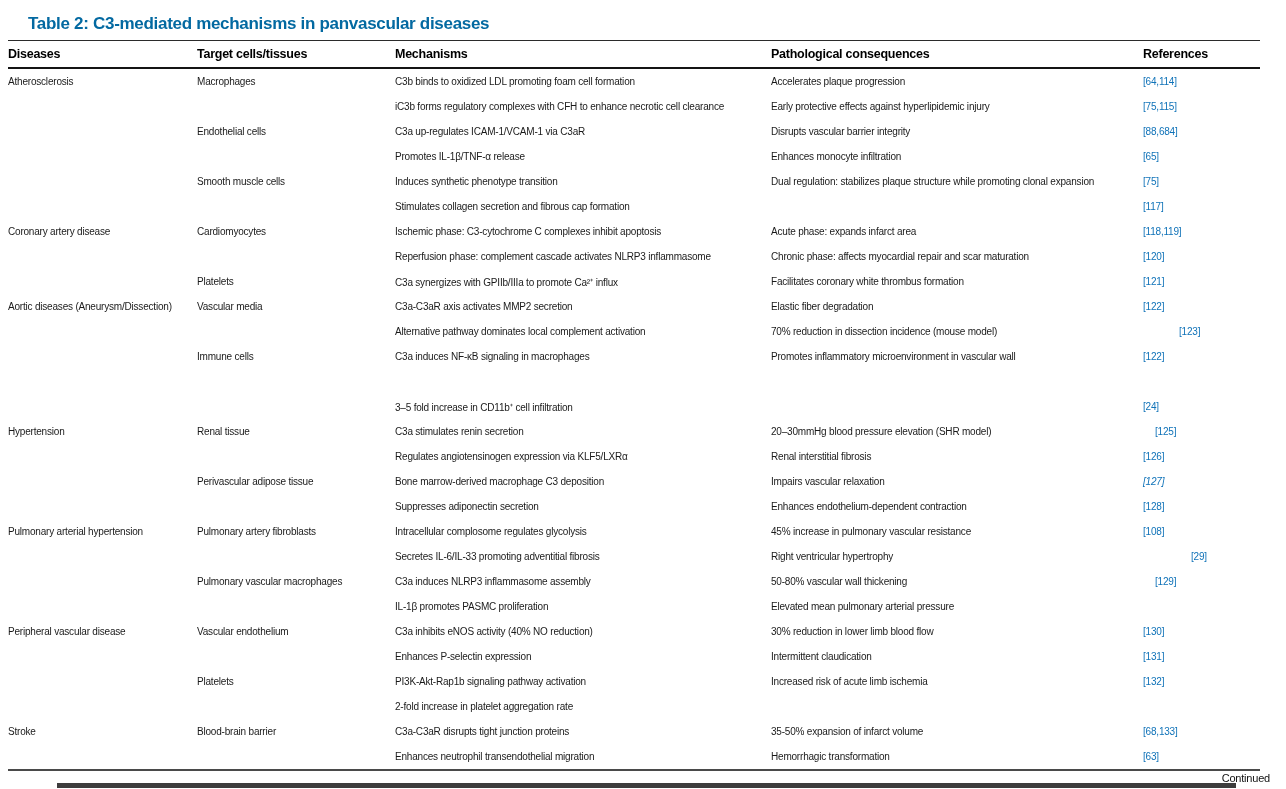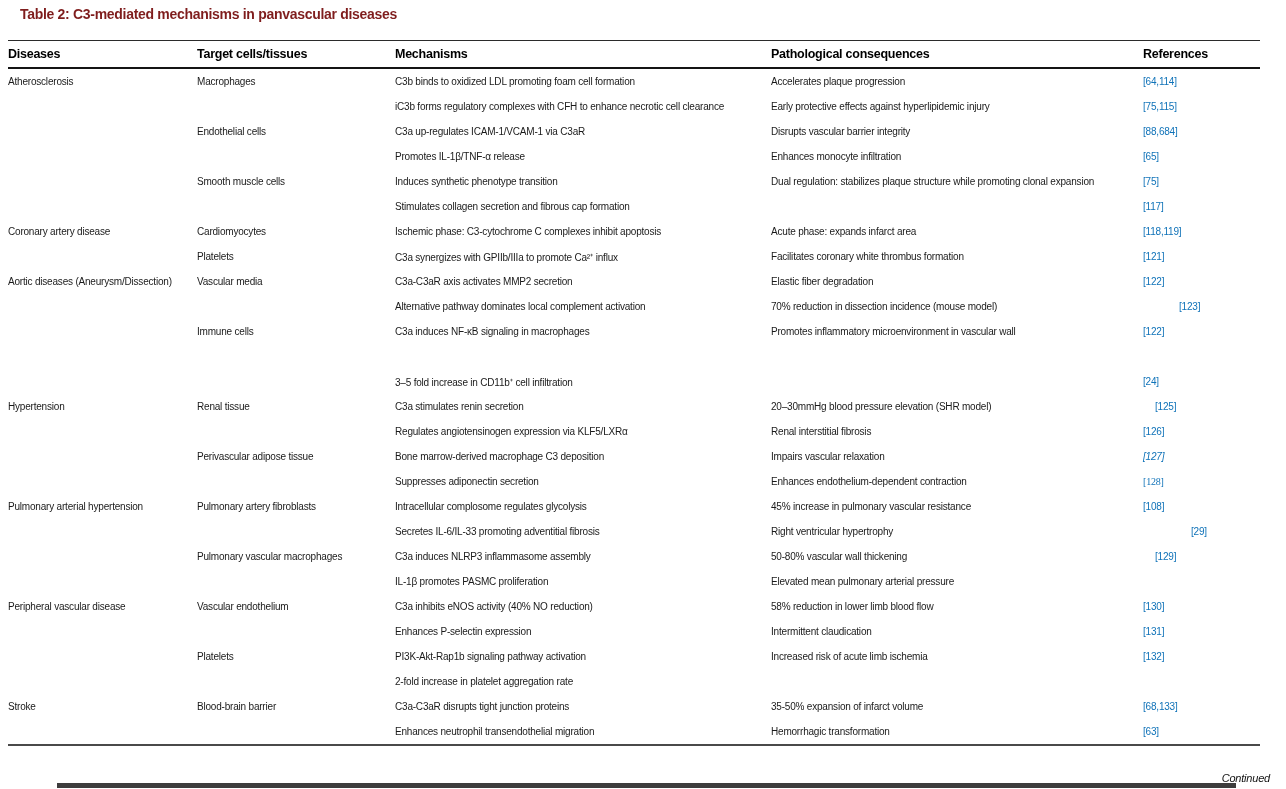--- a/index.html
+++ b/index.html
@@ -9,25 +9,25 @@
     height: 789px;
     background: #ffffff;
     font-family: "Liberation Sans", sans-serif;
     color: #141414;
     overflow: hidden;
   }
   .title {
     position: absolute;
     left: 20px;
     top: 6px;
-    margin: 0;
-    font-size: 14px;
+    margin: 8px;
+    font-size: 17px;
     font-weight: bold;
     letter-spacing: -0.3px;
-    color: #7f1d1d;
+    color: #0369a1;
   }
   .tbl-wrap {
     position: absolute;
     left: 8px;
     top: 40px;
     width: 1252px;
   }
   table.tbl {
     width: 100%;
     border-collapse: collapse;
@@ -58,21 +58,20 @@
     overflow: visible;
   }
   .ref-link {
     cursor: pointer;
   }
   .continued {
     position: absolute;
     right: 16px;
     top: 772px;
     font-size: 11px;
-    font-style: italic;
     letter-spacing: -0.2px;
     color: #111111;
   }
   .bottom-bar {
     position: absolute;
     left: 57px;
     top: 783px;
     width: 1179px;
     height: 4.5px;
     background: #3d3d3d;
@@ -148,20 +147,27 @@
           </tr>
           <tr>
             <td>Coronary artery disease</td>
             <td>Cardiomyocytes</td>
             <td>Ischemic phase: C3-cytochrome C complexes inhibit apoptosis</td>
             <td>Acute phase: expands infarct area</td>
             <td><span class="ref-link" style="color: rgb(15, 114, 184);">[118,119]</span></td>
           </tr>
           <tr>
             <td></td>
+            <td></td>
+            <td>Reperfusion phase: complement cascade activates NLRP3 inflammasome</td>
+            <td>Chronic phase: affects myocardial repair and scar maturation</td>
+            <td><span class="ref-link" style="color: rgb(15, 114, 184);">[120]</span></td>
+          </tr>
+          <tr>
+            <td></td>
             <td>Platelets</td>
             <td>C3a synergizes with GPIIb/IIIa to promote Ca²⁺ influx</td>
             <td>Facilitates coronary white thrombus formation</td>
             <td><span class="ref-link" style="color: rgb(15, 114, 184);">[121]</span></td>
           </tr>
           <tr>
             <td>Aortic diseases (Aneurysm/Dissection)</td>
             <td>Vascular media</td>
             <td>C3a-C3aR axis activates MMP2 secretion</td>
             <td>Elastic fiber degradation</td>
@@ -214,21 +220,21 @@
             <td>Perivascular adipose tissue</td>
             <td>Bone marrow-derived macrophage C3 deposition</td>
             <td>Impairs vascular relaxation</td>
             <td><span class="ref-link" style="color: rgb(15, 114, 184); font-style: italic;">[127]</span></td>
           </tr>
           <tr>
             <td></td>
             <td></td>
             <td>Suppresses adiponectin secretion</td>
             <td>Enhances endothelium-dependent contraction</td>
-            <td><span class="ref-link" style="color: rgb(15, 114, 184); font-family: Liberation Serif, serif;">[128]</span></td>
+            <td><span class="ref-link" style="color: rgb(15, 114, 184);">[128]</span></td>
           </tr>
           <tr>
             <td>Pulmonary arterial hypertension</td>
             <td>Pulmonary artery fibroblasts</td>
             <td>Intracellular complosome regulates glycolysis</td>
             <td>45% increase in pulmonary vascular resistance</td>
             <td><span class="ref-link" style="color: rgb(15, 114, 184); text-align: right;">[108]</span></td>
           </tr>
           <tr>
             <td></td>
@@ -248,21 +254,21 @@
             <td></td>
             <td></td>
             <td>IL-1β promotes PASMC proliferation</td>
             <td>Elevated mean pulmonary arterial pressure</td>
             <td></td>
           </tr>
           <tr>
             <td>Peripheral vascular disease</td>
             <td>Vascular endothelium</td>
             <td>C3a inhibits eNOS activity (40% NO reduction)</td>
-            <td>58% reduction in lower limb blood flow</td>
+            <td>30% reduction in lower limb blood flow</td>
             <td><span class="ref-link" style="color: rgb(15, 114, 184);">[130]</span></td>
           </tr>
           <tr>
             <td></td>
             <td></td>
             <td>Enhances P-selectin expression</td>
             <td>Intermittent claudication</td>
             <td><span class="ref-link" style="color: rgb(15, 114, 184); text-align: center;">[131]</span></td>
           </tr>
           <tr>

